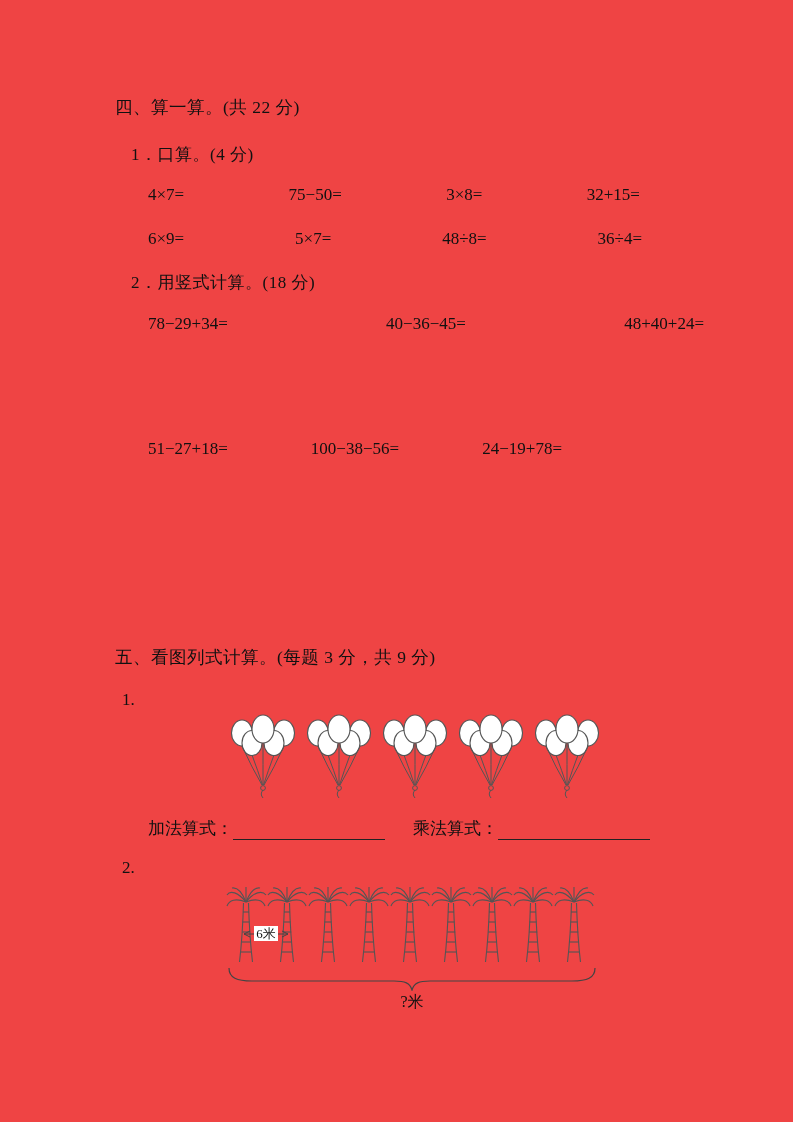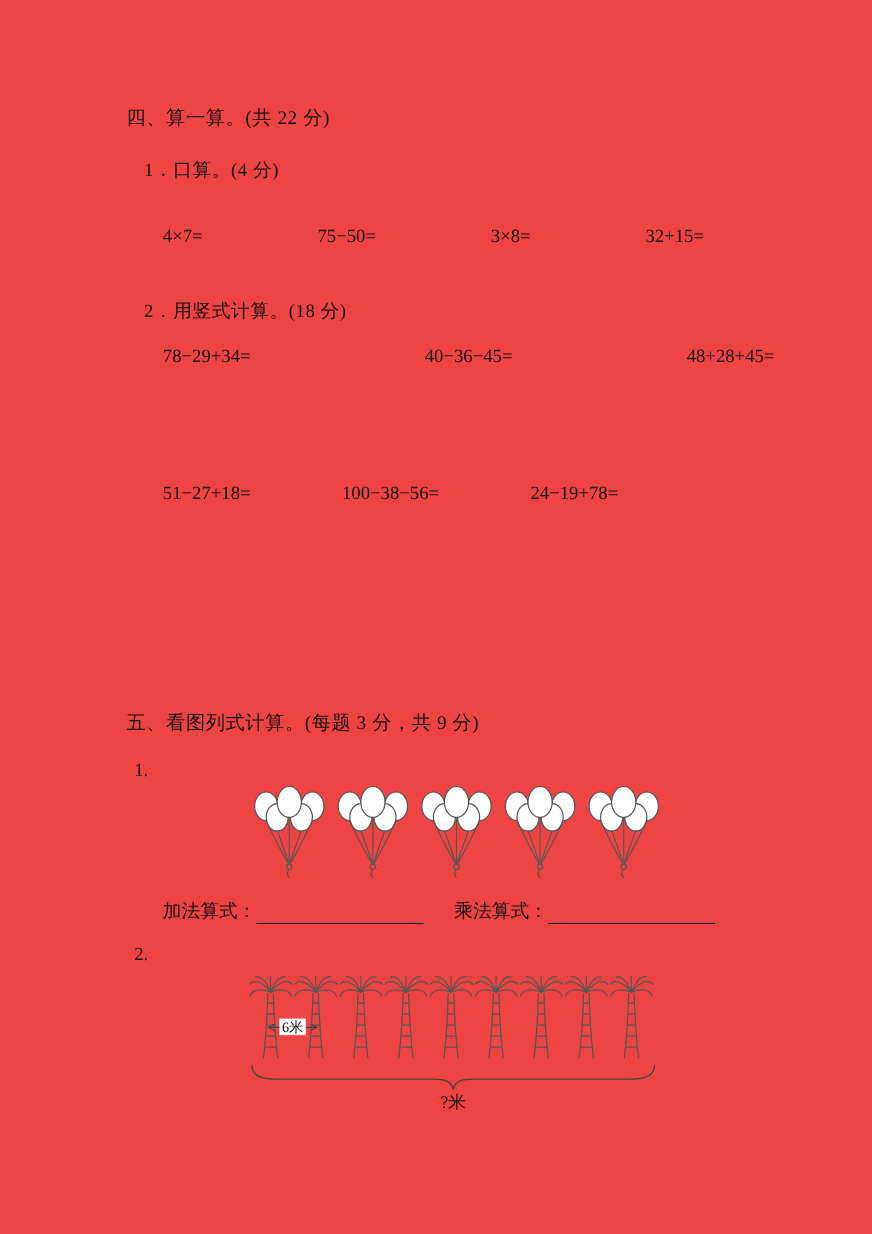--- a/index.html
+++ b/index.html
@@ -12,21 +12,21 @@
     color:#111;
     overflow:hidden;
   }
   .sec-title{position:absolute;margin:0;font-size:17.5px;font-weight:400;letter-spacing:.5px;}
   .pos-sec4{left:115px;top:95px;}
   .pos-sec5{left:115px;top:645px;}
   .q-label{position:absolute;font-size:17px;letter-spacing:.5px;}
   .pos-oral-label{left:131px;top:143px;text-align:right;}
   .pos-vert-label{left:131px;top:271px;}
   .expr-row{position:absolute;display:flex;justify-content:space-between;font-size:17px;}
-  .pos-oral-row1{left:148px;top:205px;width:492px;}
+  .pos-oral-row1{left:148px;top:185px;width:492px;}
   .pos-oral-row2{left:148px;top:229px;width:494px;}
   .pos-vert-row1{left:148px;top:314px;width:556px;}
   .pos-vert-row2{left:148px;top:439px;width:414px;}
   .expr{white-space:nowrap;}
   .q-number{position:absolute;font-size:17px;}
   .pos-q1num{left:122px;top:690px;}
   .pos-q2num{left:122px;top:858px;}
   .balloon-row{position:absolute;left:228px;top:712px;display:flex;gap:6px;}
   .equation-line{position:absolute;left:148px;top:817px;display:flex;align-items:flex-end;font-size:17px;}
   .blank{display:inline-block;width:152px;border-bottom:1px solid #222;height:18px;}
@@ -47,27 +47,33 @@
   <h2 class="sec-title pos-sec4">四、算一算。(共 22 分)</h2>
 
   <div class="q-label pos-oral-label">1．口算。(4 分)</div>
 
   <div class="expr-row pos-oral-row1">
       <span class="expr">4×7=</span>
       <span class="expr">75−50=</span>
       <span class="expr">3×8=</span>
       <span class="expr">32+15=</span>
     </div>
+  <div class="expr-row pos-oral-row2">
+      <span class="expr">6×9=</span>
+      <span class="expr">5×7=</span>
+      <span class="expr">48÷8=</span>
+      <span class="expr">36÷4=</span>
+    </div>
 
   <div class="q-label pos-vert-label">2．用竖式计算。(18 分)</div>
 
   <div class="expr-row pos-vert-row1">
       <span class="expr">78−29+34=</span>
       <span class="expr">40−36−45=</span>
-      <span class="expr">48+28+45=</span>
+      <span class="expr">48+40+24=</span>
     </div>
   <div class="expr-row pos-vert-row2">
       <span class="expr">51−27+18=</span>
       <span class="expr">100−38−56=</span>
       <span class="expr">24−19+78=</span>
     </div>
 
   <h2 class="sec-title pos-sec5">五、看图列式计算。(每题 3 分，共 9 分)</h2>
 
   <div class="q-number pos-q1num">1.</div>

